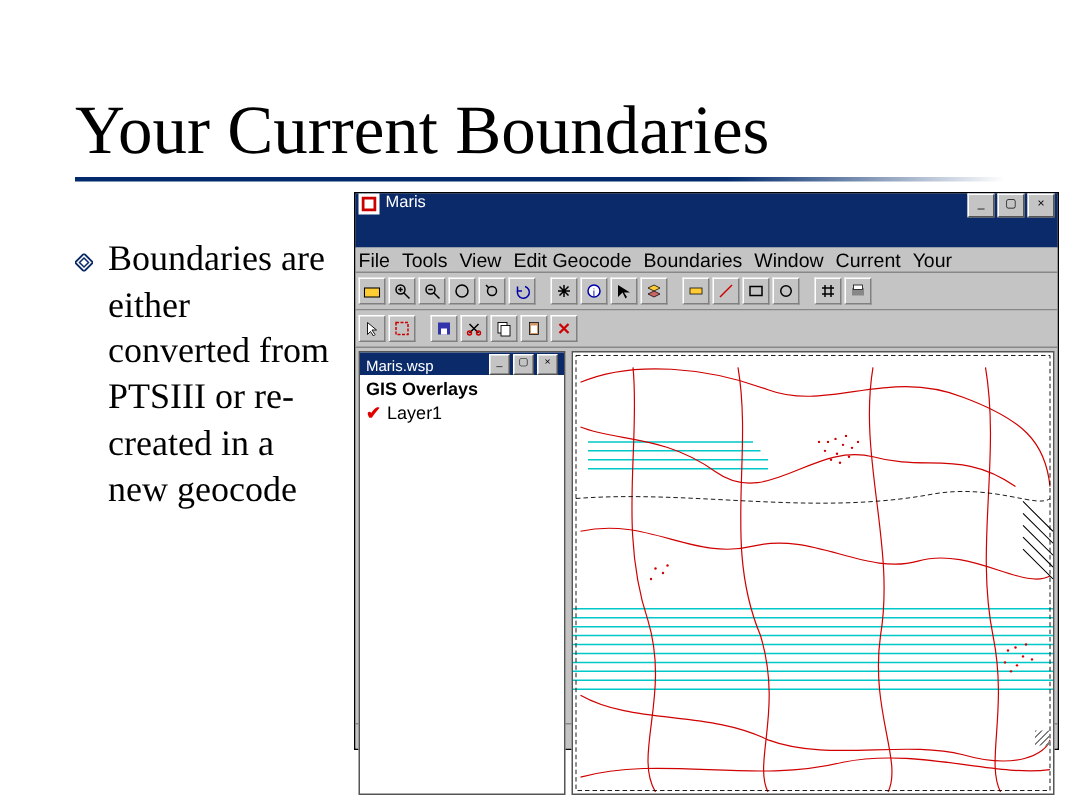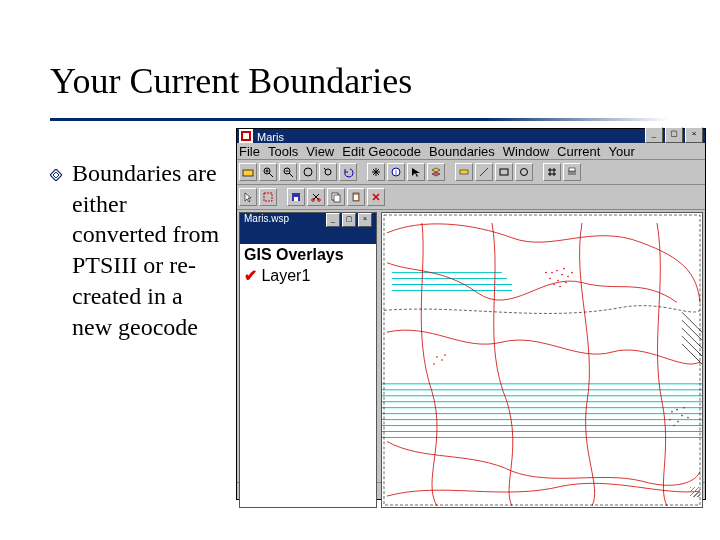--- a/index.html
+++ b/index.html
@@ -1,38 +1,38 @@
 <!DOCTYPE html>
 <html><head>
 <meta charset="utf-8">
 <style>
   html,body{margin:0;padding:0;width:720px;height:540px;background:#fff;font-family:"Times New Roman",serif;overflow:hidden}
   .slide{position:relative;width:720px;height:540px;box-sizing:border-box}
-  .title{position:absolute;left:50px;top:60px;font-size:36px;font-weight:400;color:#000;font-style:normal}
+  .title{position:absolute;left:50px;top:60px;font-size:46px;font-weight:400;color:#000;font-style:normal}
   .underline{position:absolute;left:50px;top:118px;width:620px;height:3px;background:linear-gradient(to right,#002a6c 0%,#002a6c 70%,#fff 100%)}
   .bullet-block{position:absolute;left:72px;top:158px;width:155px;font-size:24px;line-height:1.28;color:#000}
   .bullet-icon{position:absolute;left:50px;top:169px;width:12px;height:12px}
   .bullet-icon svg{display:block}
   .app{position:absolute;left:236px;top:128px;width:470px;height:372px;border:1px solid #000;background:#c4c4c4;box-sizing:border-box;display:flex;flex-direction:column;font-family:Tahoma,Arial,sans-serif}
-  .titlebar{height:14px;background:#0a2a6a;display:flex;align-items:flex-end;padding:0 2px;color:#fff;font-size:11px}
+  .titlebar{height:36px;background:#0a2a6a;display:flex;align-items:flex-start;padding:0 2px;color:#fff;font-size:11px}
   .titlebar .appicon{width:14px;height:14px;background:#fff;margin-right:4px;display:flex;align-items:center;justify-content:center}
   .titlebar .appicon svg{display:block}
   .titlebar .grow{flex:1}
   .winbtn{width:16px;height:14px;background:#c4c4c4;border:1px solid #fff;border-right-color:#555;border-bottom-color:#555;margin-left:2px;font-size:8px;line-height:12px;text-align:center;color:#000}
   .menubar{height:16px;background:#c4c4c4;display:flex;align-items:center;padding:0 2px;font-size:13px;color:#000;gap:8px;border-bottom:1px solid #888}
   .menubar span{white-space:nowrap;cursor:default}
   .toolbar{height:22px;background:#c4c4c4;display:flex;align-items:center;padding:1px 2px;gap:2px;border-bottom:1px solid #888}
   .tbbtn{width:18px;height:18px;background:#c4c4c4;border:1px solid #fff;border-right-color:#808080;border-bottom-color:#808080;display:flex;align-items:center;justify-content:center;font-size:10px;color:#000;box-sizing:border-box}
   .tbsep{width:6px}
   .workarea{flex:1;background:#c4c4c4;position:relative;border-bottom:1px solid #888}
   .sidepanel{position:absolute;left:2px;top:2px;width:138px;height:296px;background:#fff;border:1px solid #555;box-sizing:border-box}
-  .sp-title{height:31px;background:#0a2a6a;color:#fff;font-size:10px;display:flex;align-items:flex-start;padding:0 4px}
+  .sp-title{height:15px;background:#0a2a6a;color:#fff;font-size:10px;display:flex;align-items:flex-end;padding:0 4px}
   .sp-title .grow{flex:1}
   .sp-title .winbtn{width:12px;height:12px;font-size:7px;line-height:10px}
-  .sp-body{padding:2px 4px;font-size:16px;color:#000}
+  .sp-body{padding:2px 4px;font-size:12px;color:#000}
   .sp-body .hdr{font-weight:700;margin-bottom:2px}
   .sp-body .row{display:flex;align-items:center;gap:4px}
   .sp-body .chk{color:#e00000;font-weight:700}
   .mapview{position:absolute;left:144px;top:2px;right:2px;height:296px;background:#fff;border:1px solid #555;box-sizing:border-box;overflow:hidden}
   .mapview svg{width:100%;height:100%;display:block}
   .statusbar{height:16px;background:#c4c4c4;font-size:10px;color:#000;display:flex;align-items:center;padding:0 4px}
   .statusbar .sgrow{flex:1}
   .sizer{width:14px;height:14px;position:relative}
   .sizer::before{content:"";position:absolute;right:1px;bottom:1px;width:10px;height:10px;background:repeating-linear-gradient(135deg,#808080 0 1px,transparent 1px 3px)}
 </style>

